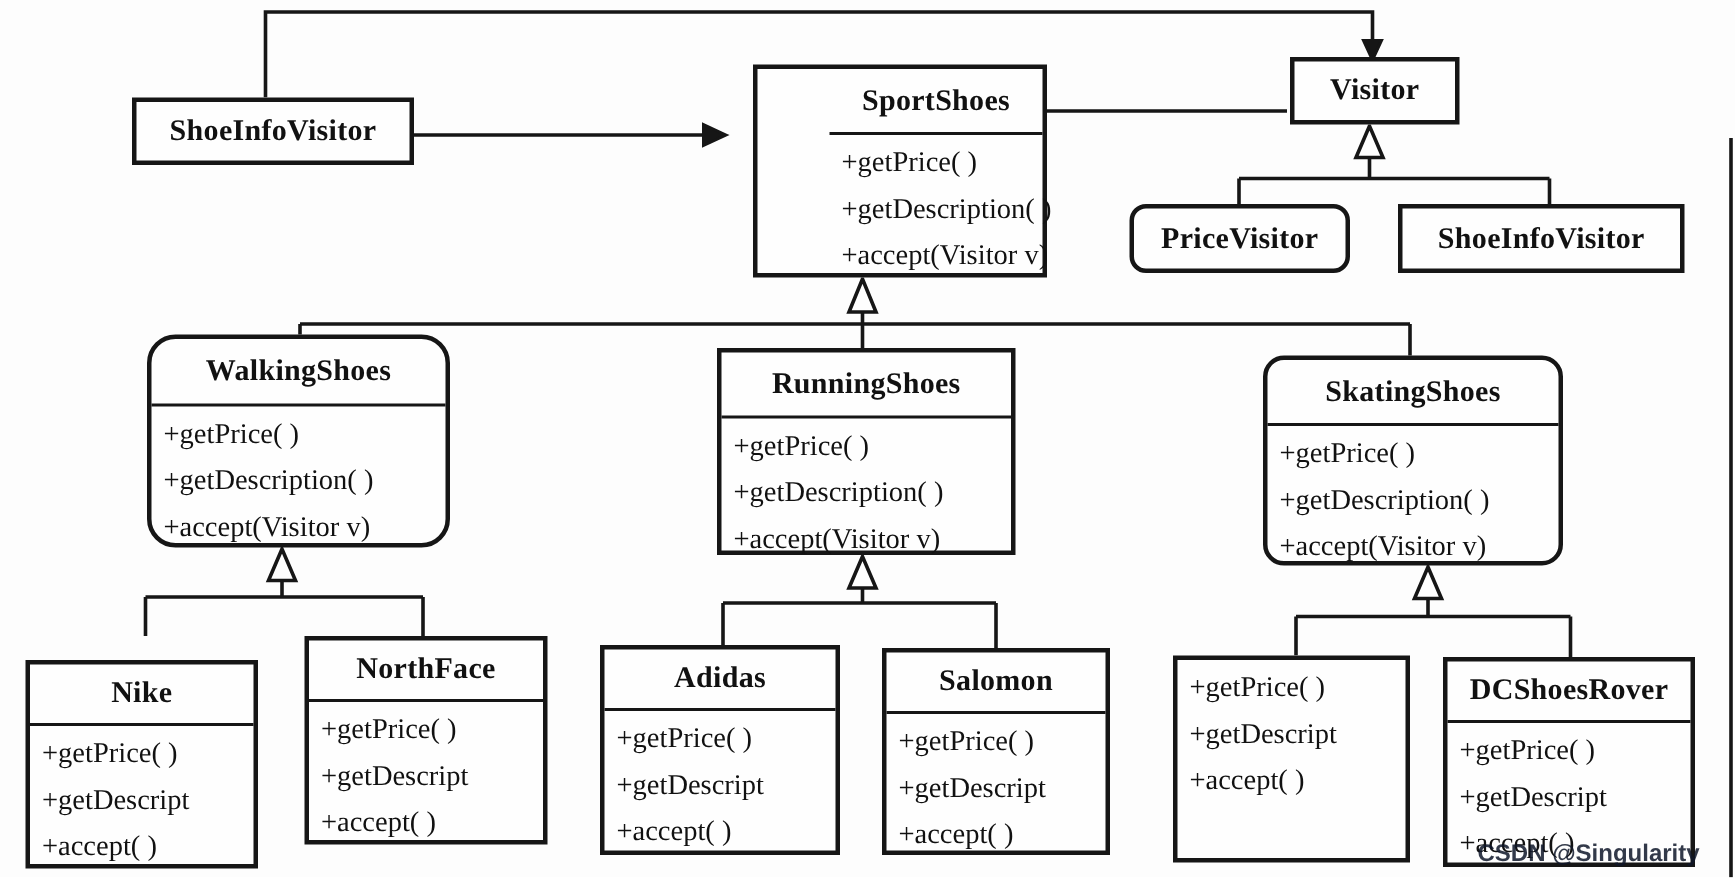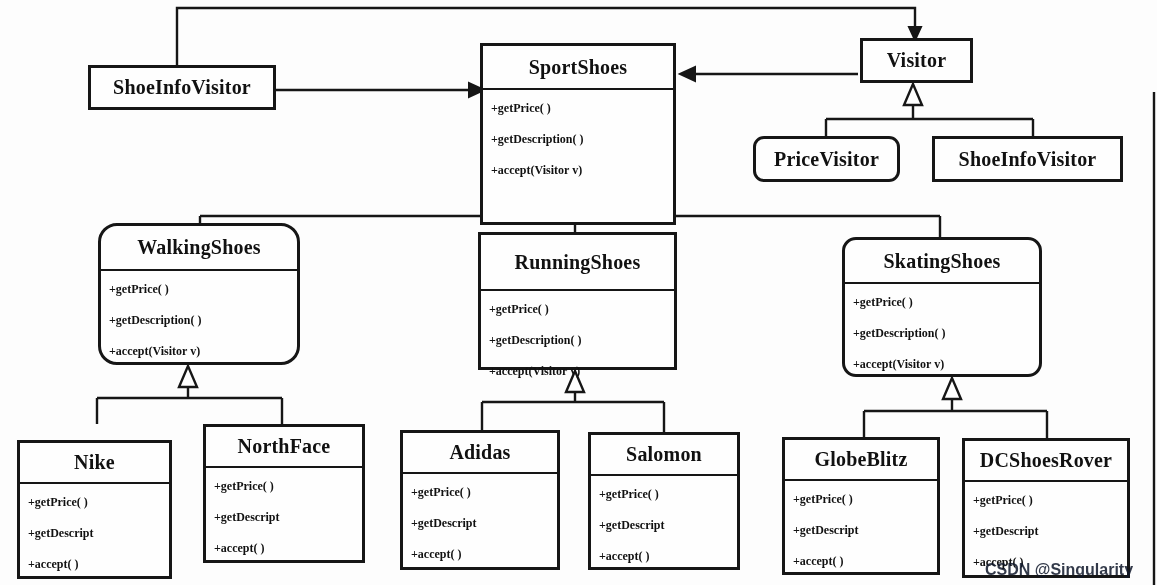--- a/index.html
+++ b/index.html
@@ -29,22 +29,22 @@
     box-sizing:border-box;
     letter-spacing:0.2px;
     white-space:nowrap;
   }
   .uml-title.with-sep{border-bottom:2.5px solid #161616;}
   .uml-methods{
     padding:3px 6px 0 8px;
     box-sizing:border-box;
   }
   .uml-method{
-    font-size:12px;
-    font-weight:bold;
+    font-size:19px;
+    font-weight:normal;
     line-height:31px;
     white-space:nowrap;
   }
   .watermark{
     position:absolute;
     z-index:3;
     font-family:"Liberation Sans", sans-serif;
     font-size:16px;
     font-weight:bold;
     opacity:0.85;
@@ -88,21 +88,21 @@
       <polygon points="188,366 179,387 197,387"></polygon>
       <polygon points="575,371 566,392 584,392"></polygon>
       <polygon points="952,378 943,399 961,399"></polygon>
     </g>
   </svg>
 
   <div id="boxes">
       <div class="uml-box" style="left: 88px; top: 65px; width: 188px; height: 45px;">
         <div class="uml-title" style="height: 39px;">ShoeInfoVisitor</div>
       </div>
-      <div class="uml-box" style="left: 480px; top: 43px; width: 196px; height: 182px;">
+      <div class="uml-box" style="left: 502px; top: 43px; width: 196px; height: 142px; padding-left: 48px;">
         <div class="uml-title with-sep" style="height: 44px;">SportShoes</div>
         <div class="uml-methods">
           <div class="uml-method">+getPrice( )</div>
           <div class="uml-method">+getDescription( )</div>
           <div class="uml-method">+accept(Visitor v)</div>
         </div>
       </div>
       <div class="uml-box" style="left: 860px; top: 38px; width: 113px; height: 45px;">
         <div class="uml-title" style="height: 38px;">Visitor</div>
       </div>
@@ -114,21 +114,21 @@
       </div>
       <div class="uml-box" style="left: 98px; top: 223px; width: 202px; height: 142px; border-radius: 19px;">
         <div class="uml-title with-sep" style="height: 45px;">WalkingShoes</div>
         <div class="uml-methods">
           <div class="uml-method">+getPrice( )</div>
           <div class="uml-method">+getDescription( )</div>
           <div class="uml-method">+accept(Visitor v)</div>
         </div>
       </div>
       <div class="uml-box" style="left: 478px; top: 232px; width: 199px; height: 138px;">
-        <div class="uml-title with-sep" style="height: 56px; text-align: right;">RunningShoes</div>
+        <div class="uml-title with-sep" style="height: 44px; text-align: right;">RunningShoes</div>
         <div class="uml-methods">
           <div class="uml-method">+getPrice( )</div>
           <div class="uml-method">+getDescription( )</div>
           <div class="uml-method">+accept(Visitor v)</div>
         </div>
       </div>
       <div class="uml-box" style="left: 842px; top: 237px; width: 200px; height: 140px; border-radius: 14px;">
         <div class="uml-title with-sep" style="height: 44px;">SkatingShoes</div>
         <div class="uml-methods">
           <div class="uml-method">+getPrice( )</div>
@@ -162,21 +162,20 @@
       </div>
       <div class="uml-box" style="left: 588px; top: 432px; width: 152px; height: 138px;">
         <div class="uml-title with-sep" style="height: 41px;">Salomon</div>
         <div class="uml-methods">
           <div class="uml-method">+getPrice( )</div>
           <div class="uml-method">+getDescript</div>
           <div class="uml-method">+accept( )</div>
         </div>
       </div>
       <div class="uml-box" style="left: 782px; top: 437px; width: 158px; height: 138px;">
-        <div class="uml-title with-sep" style="height: 41px;">GlobeBlitz</div>
         <div class="uml-methods">
           <div class="uml-method">+getPrice( )</div>
           <div class="uml-method">+getDescript</div>
           <div class="uml-method">+accept( )</div>
         </div>
       </div>
       <div class="uml-box" style="left: 962px; top: 438px; width: 168px; height: 140px;">
         <div class="uml-title with-sep" style="height: 41px;">DCShoesRover</div>
         <div class="uml-methods">
           <div class="uml-method">+getPrice( )</div>

